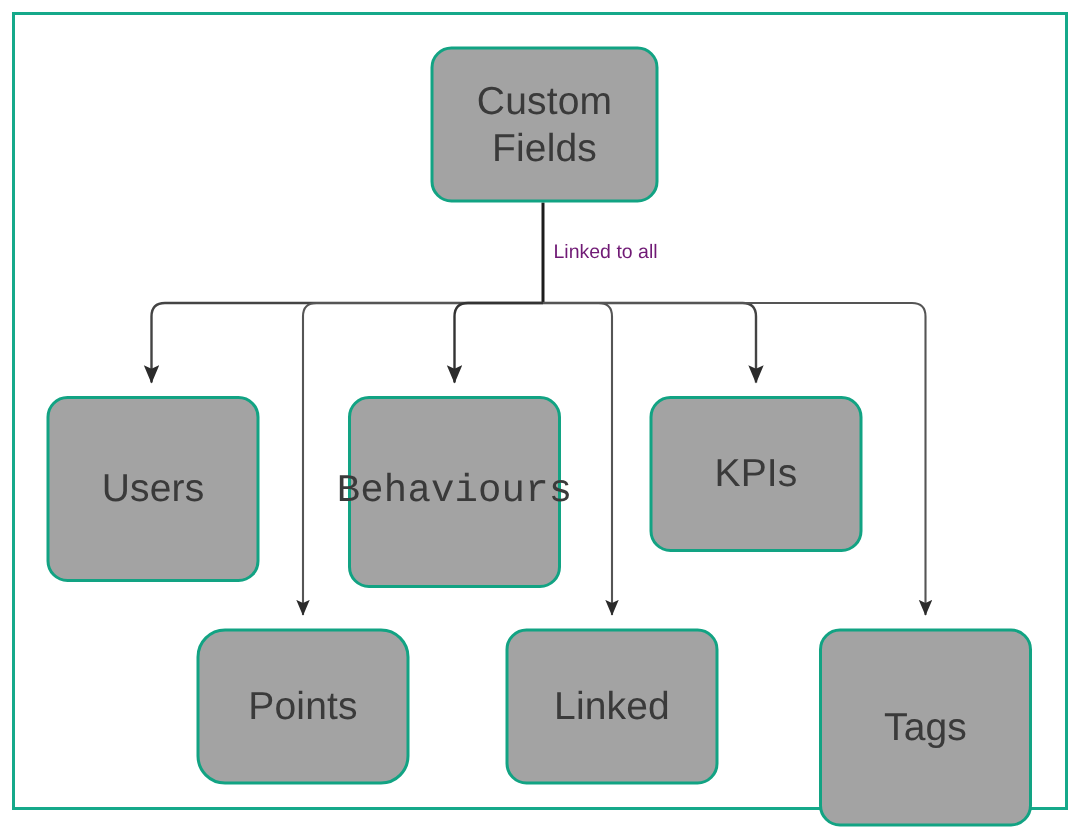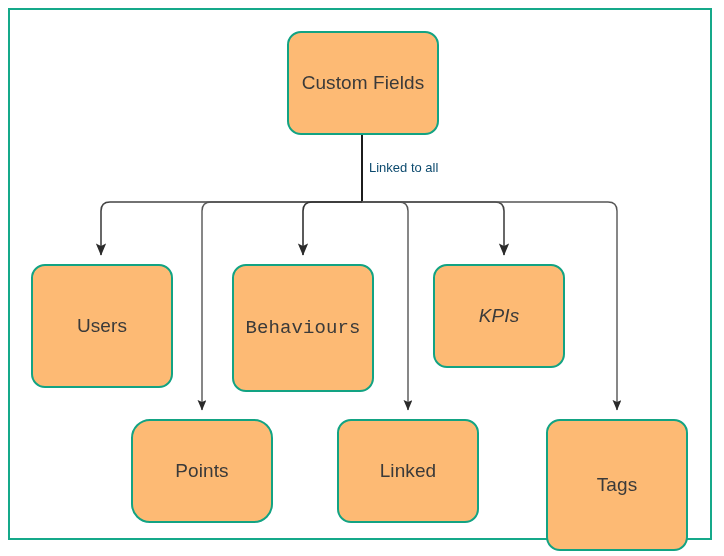--- a/index.html
+++ b/index.html
@@ -32,42 +32,42 @@
     position: absolute;
     left: 0;
     top: 0;
     width: 724px;
     height: 556px;
     pointer-events: none;
   }
   .node {
     position: absolute;
     box-sizing: border-box;
-    background: #fdba74;
+    background: #a3a3a3;
     border: 2px solid #12a383;
     border-radius: 14px;
     display: flex;
     align-items: center;
     justify-content: center;
     color: #3a3a3a;
-    font-size: 19px;
+    font-size: 26px;
     font-family: "Liberation Sans", sans-serif;
     letter-spacing: 0.1px;
     line-height: 1.2;
     text-align: center;
   }
   .node-label {
     display: block;
     padding: 0 6px;
   }
   .edge-label {
     position: absolute;
     font-family: "Liberation Sans", sans-serif;
     font-size: 13px;
-    color: #0c4a6e;
+    color: #701a75;
     background: #ffffff;
     padding: 1px 3px;
     white-space: nowrap;
   }
 </style>
 </head>
 <body>
 
 <div id="diagram-root">
 
@@ -102,21 +102,21 @@
   </div>
 
   <div class="node" style="left:31px; top:264px; width:142px; height:124px;">
     <span class="node-label">Users</span>
   </div>
 
   <div class="node" style="left:232px; top:264px; width:142px; height:128px;font-family:Liberation Mono, monospace;">
     <span class="node-label">Behaviours</span>
   </div>
 
-  <div class="node" style="left:433px; top:264px; width:132px; height:104px;font-style:italic;">
+  <div class="node" style="left:433px; top:264px; width:142px; height:104px;">
     <span class="node-label">KPIs</span>
   </div>
 
   <div class="node" style="left:131px; top:419px; width:142px; height:104px;border-radius:19px;">
     <span class="node-label">Points</span>
   </div>
 
   <div class="node" style="left:337px; top:419px; width:142px; height:104px;">
     <span class="node-label">Linked</span>
   </div>

